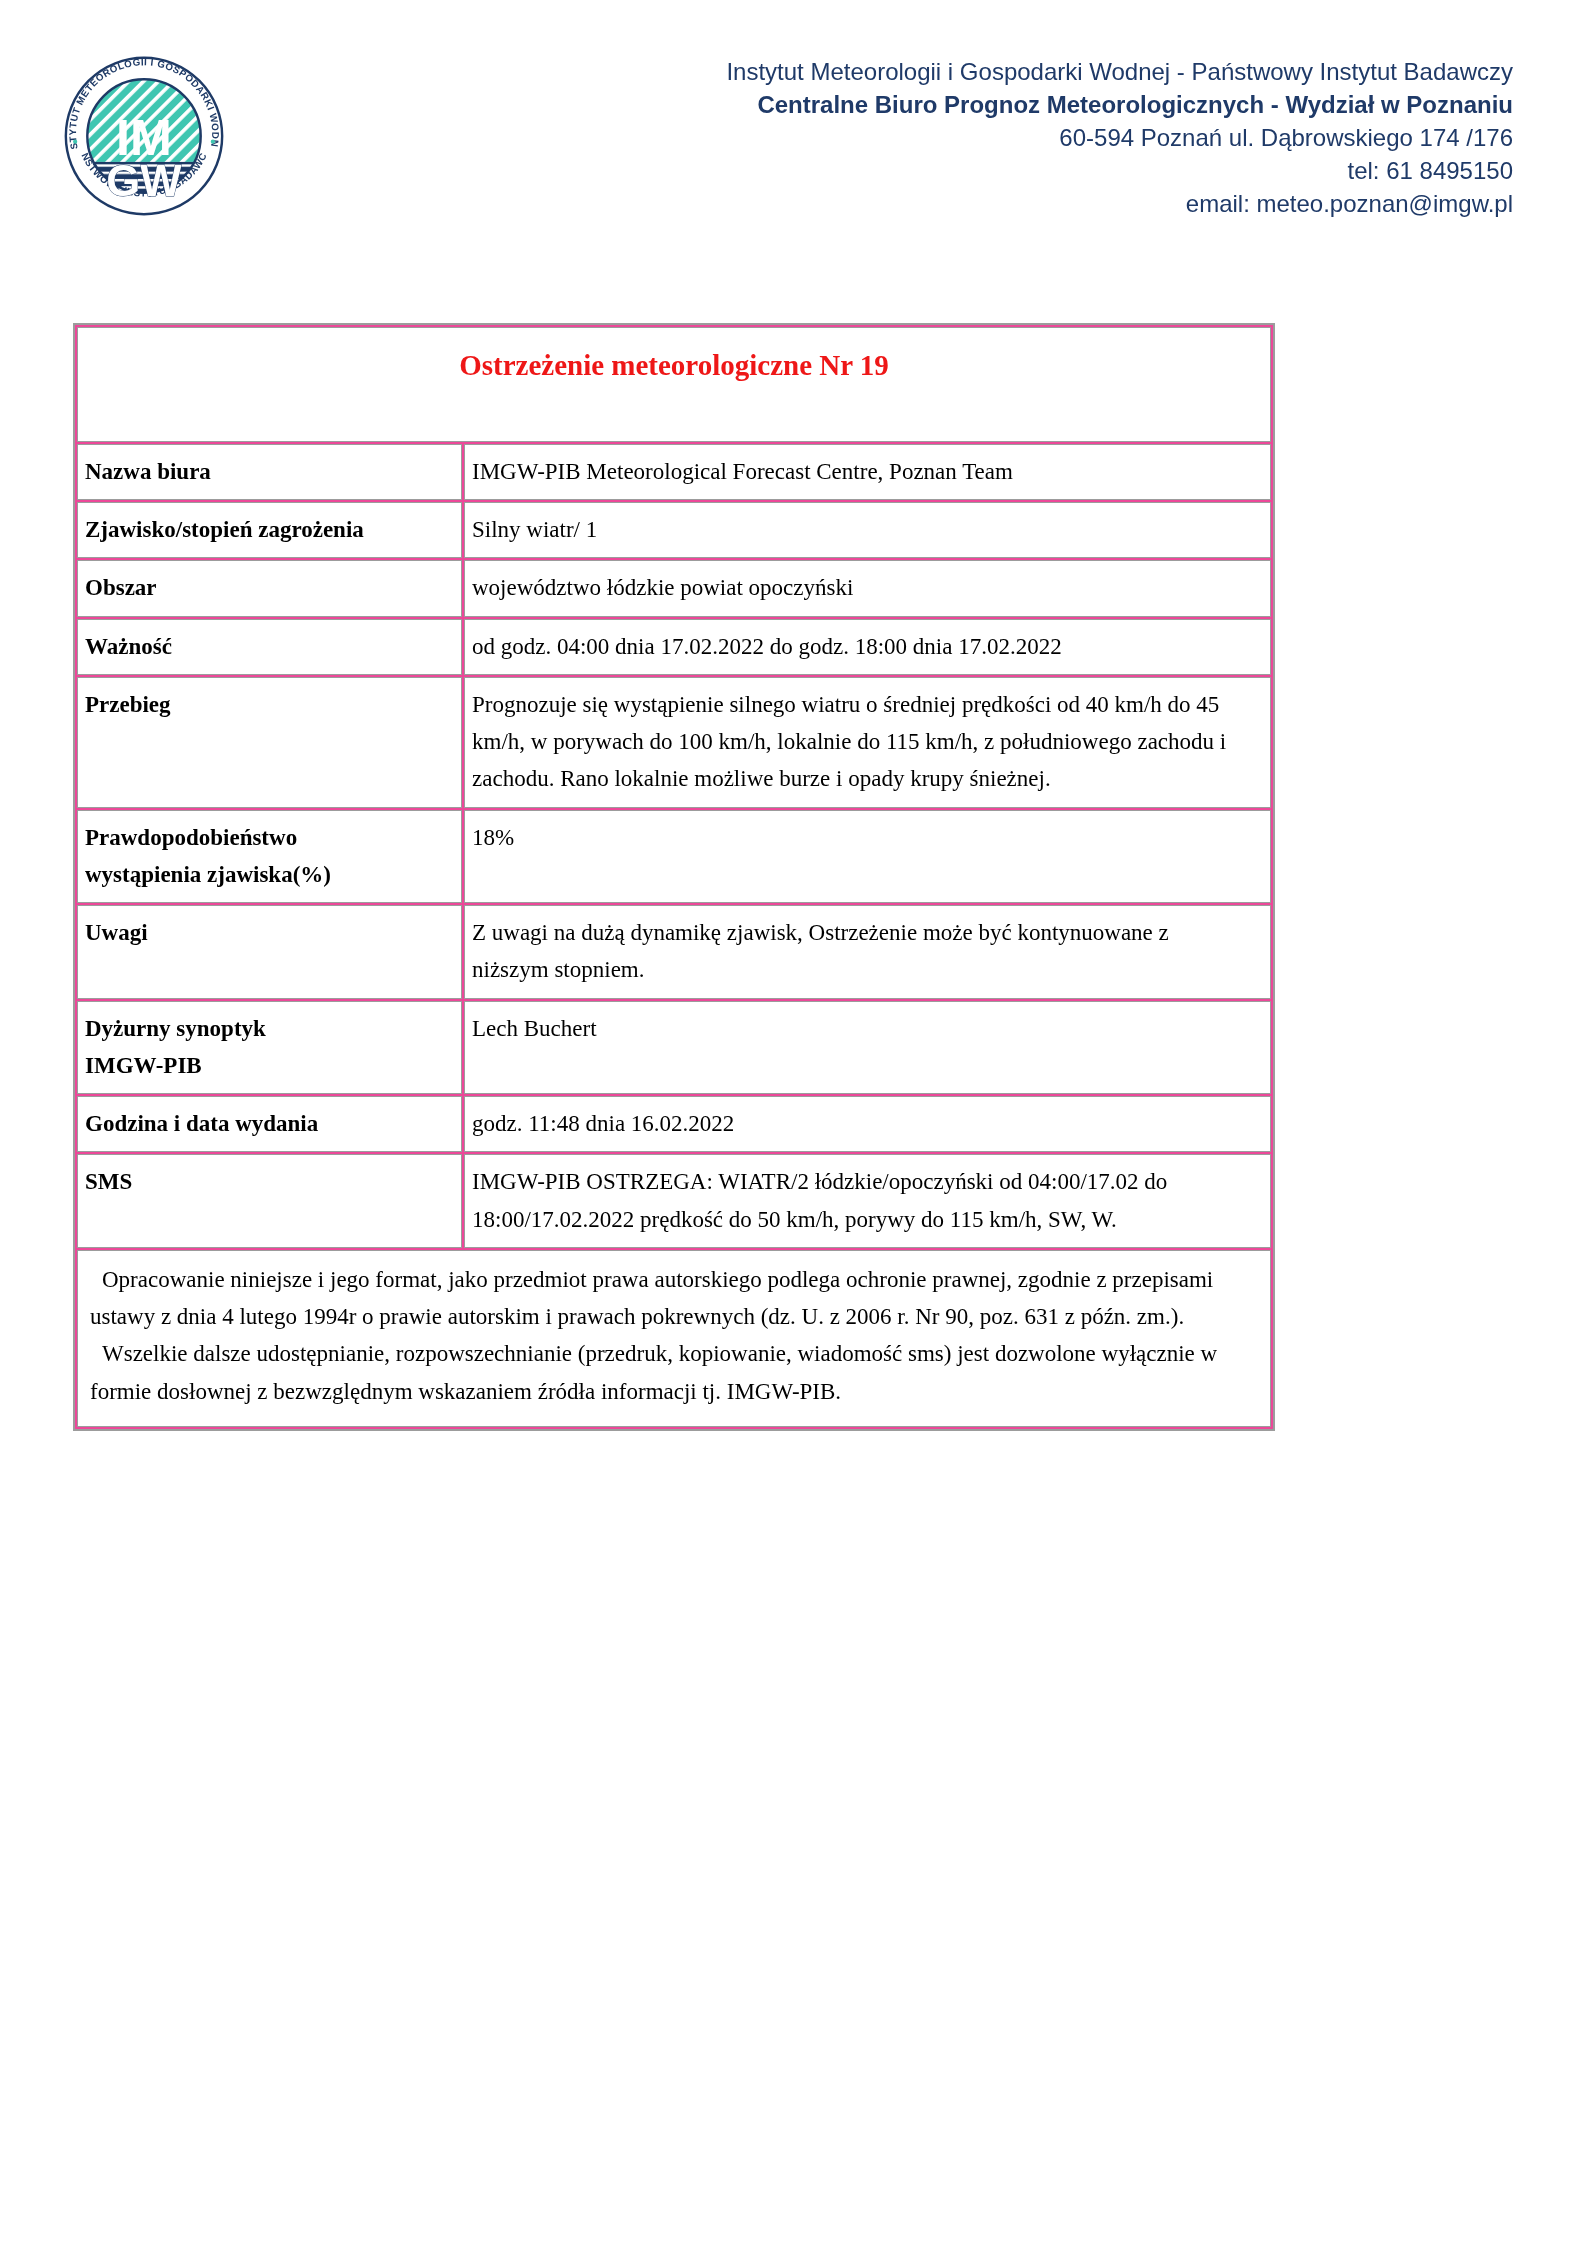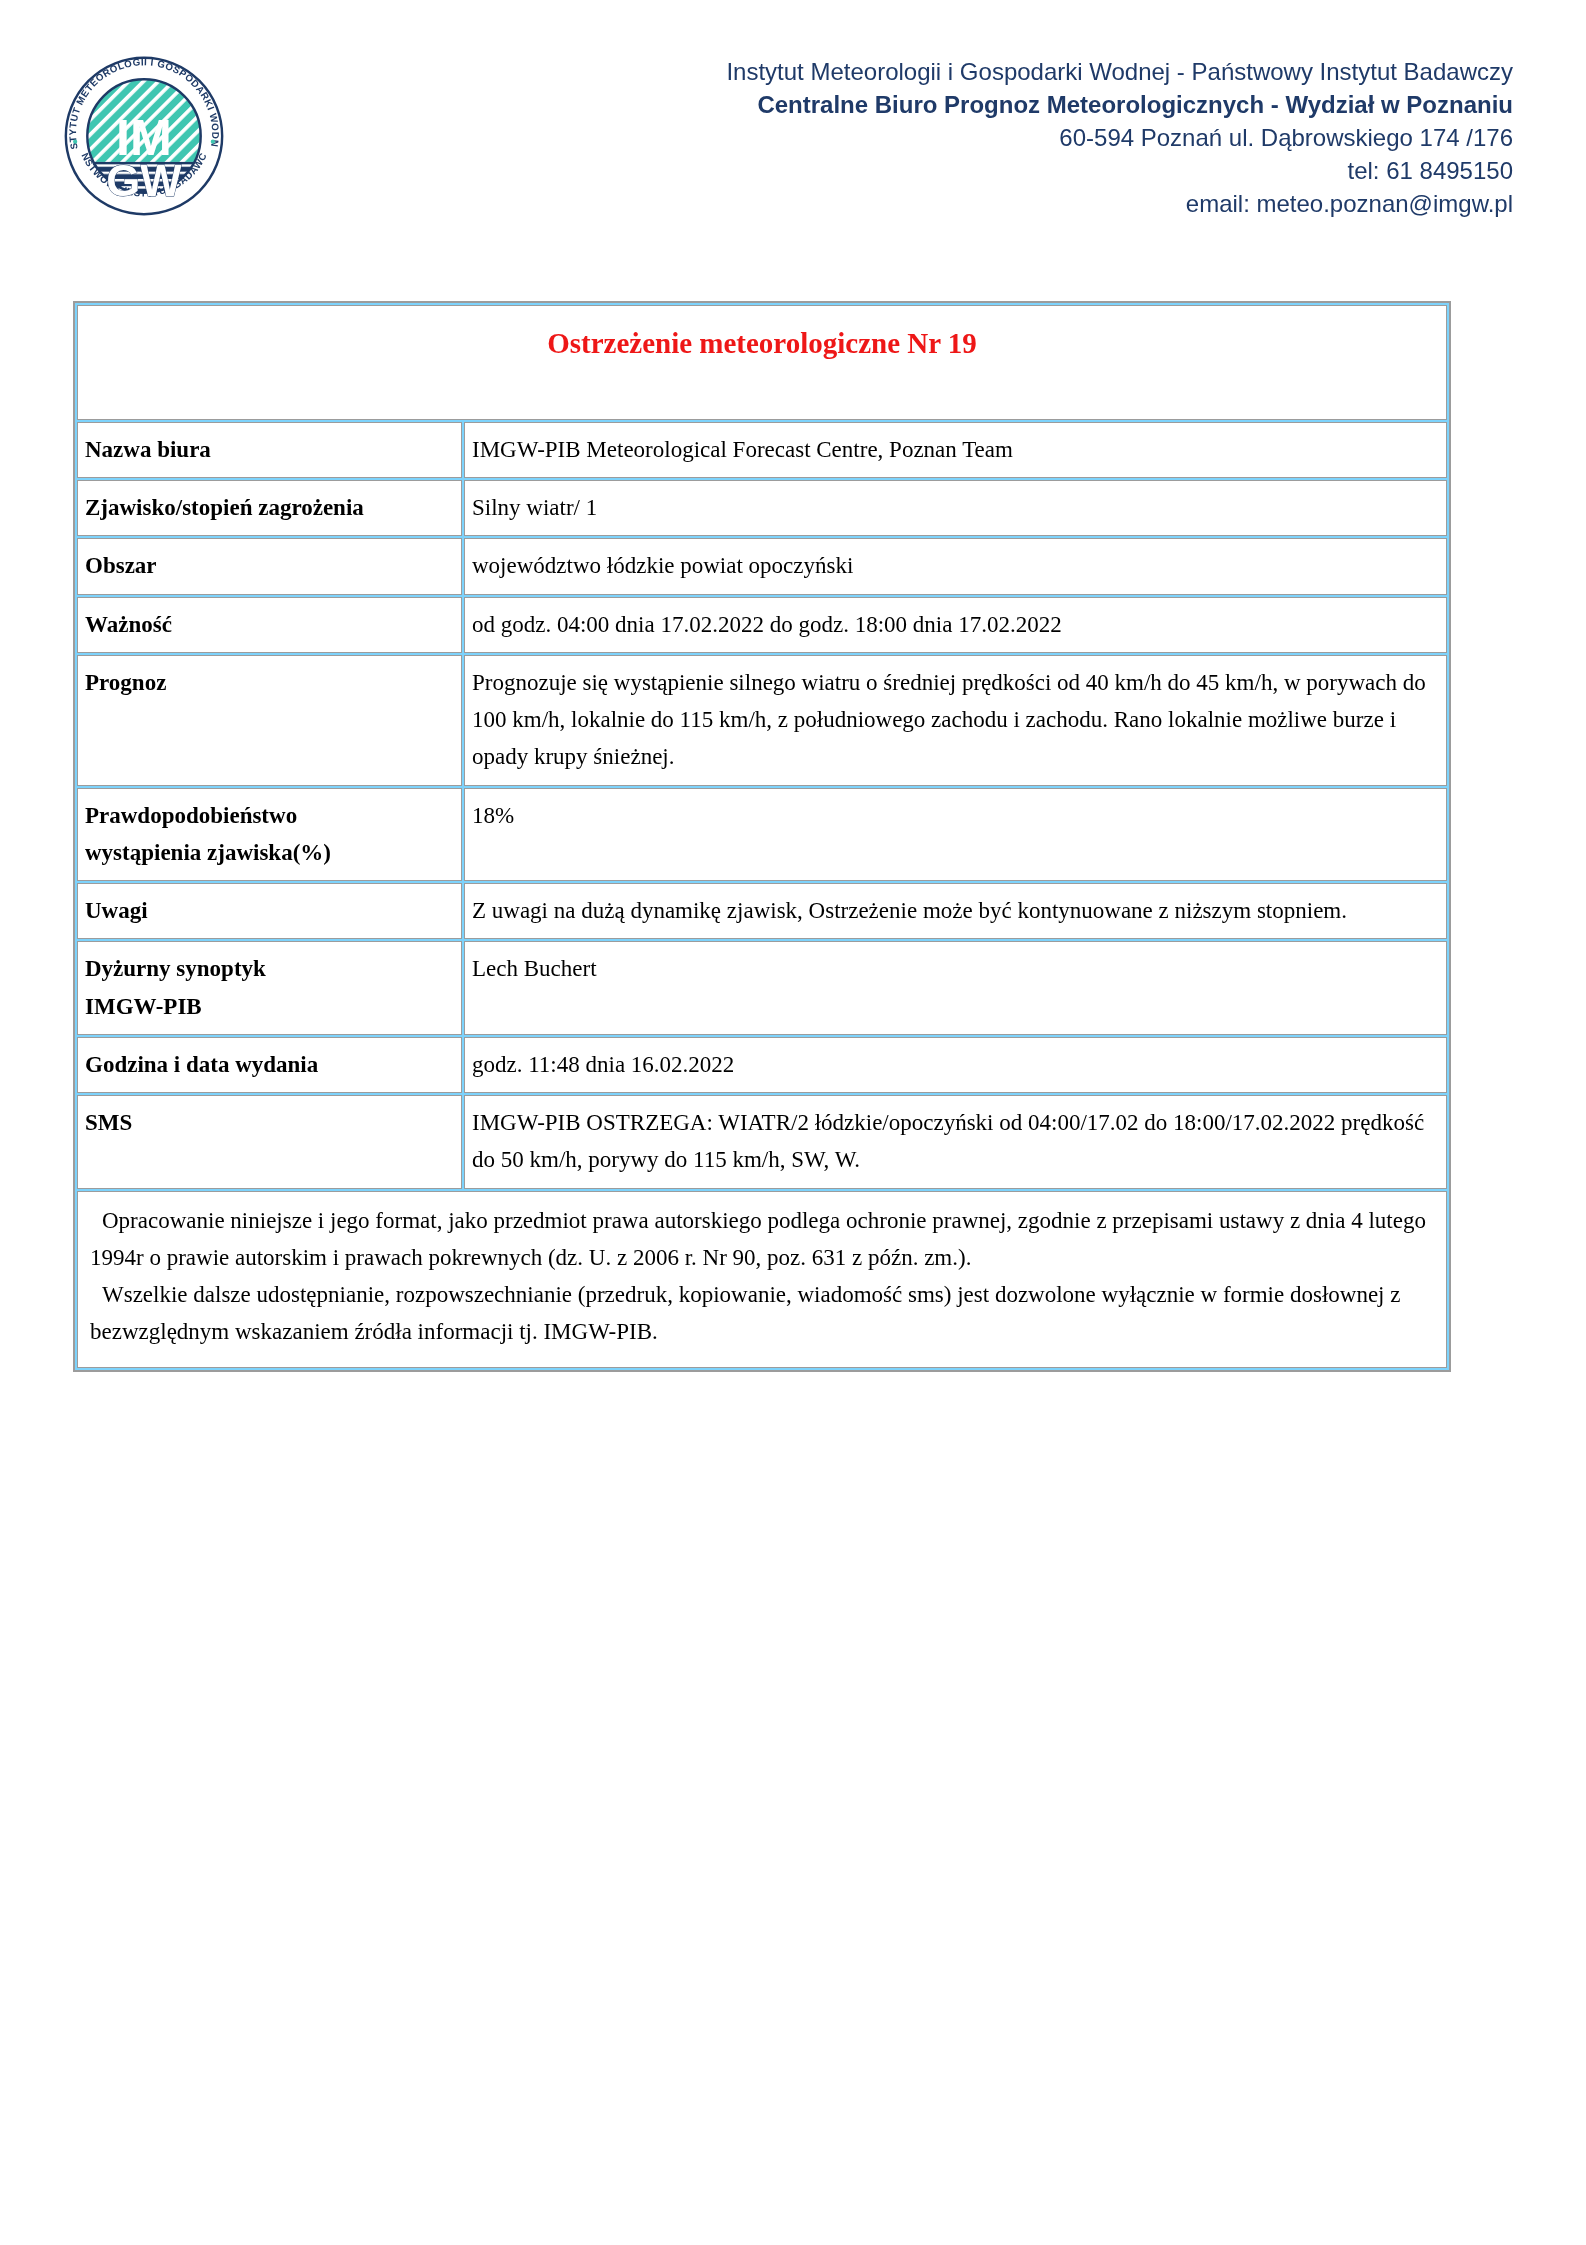--- a/index.html
+++ b/index.html
@@ -26,27 +26,27 @@
     text-align: right;
     font-family: "Liberation Sans", sans-serif;
     font-size: 24px;
     line-height: 33px;
     color: #1f3a68;
   }
   .org-info .bold { font-weight: bold; }
 
   
   .warning-table {
-    margin-top: 80px;
-    width: 1378px;
+    margin-top: 102px;
+    width: 1202px;
     table-layout: fixed;
     border-collapse: separate;
     border-spacing: 2px;
     border: 2px solid #9c9c9c;
-    background: #7dd3fc;
+    background: #ec4899;
     font-size: 23px;
     line-height: 1.62;
   }
   .warning-table th, .warning-table td {
     border: 1px solid #9c9c9c;
     background: #ffffff;
     vertical-align: top;
     padding: 8px 20px 9px 7px;
     text-align: left;
   }
@@ -152,21 +152,21 @@
   </tr>
 
   <tr>
     <th>Ważność</th>
     <td>
       <span>od godz. 04:00 dnia 17.02.2022 do godz. 18:00 dnia 17.02.2022</span>
     </td>
   </tr>
 
   <tr>
-    <th>Prognoz</th>
+    <th>Przebieg</th>
     <td>
       <span>Prognozuje się wystąpienie silnego wiatru o średniej prędkości od 40 km/h do 45 km/h, w porywach do 100 km/h, lokalnie do 115 km/h, z południowego zachodu i zachodu. Rano lokalnie możliwe burze i opady krupy śnieżnej.</span>
     </td>
   </tr>
 
   <tr>
     <th>Prawdopodobieństwo
 wystąpienia zjawiska(%)</th>
     <td>
       <span>18%</span>

